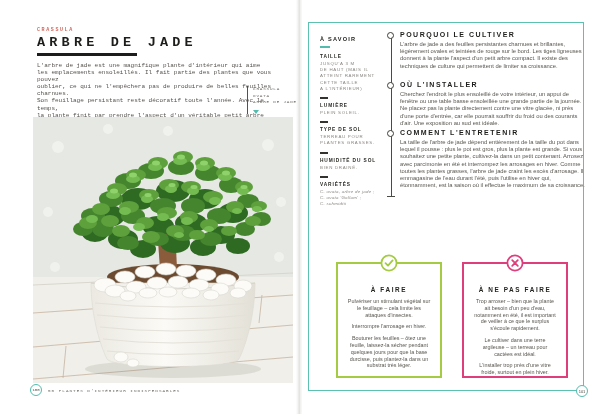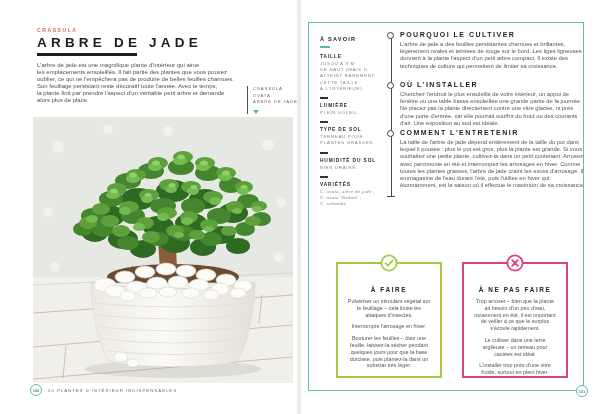--- a/index.html
+++ b/index.html
@@ -4,21 +4,21 @@
 <style>
   html,body{margin:0;padding:0;}
   body{
     width:600px;height:414px;background:#ffffff;
     font-family:"Liberation Sans", sans-serif;
     color:#4c4843;overflow:hidden;position:relative;
     -webkit-font-smoothing:antialiased;
   }
   .spread{position:absolute;inset:0;background:#fdfdfc;}
   .page{position:absolute;top:0;bottom:0;background:#ffffff;}
-  .page-left{left:0;width:298px;}
+  .page-left{left:0;width:298px;font-family:Liberation Mono, monospace;}
   .page-right{left:302px;width:298px;}
   .gutter{position:absolute;left:296px;top:0;bottom:0;width:8px;
     background:linear-gradient(to right,rgba(0,0,0,0) 0%,rgba(0,0,0,0.10) 45%,rgba(0,0,0,0.03) 60%,rgba(0,0,0,0) 100%);}
 
   
   .eyebrow{position:absolute;left:37px;top:27px;font-size:5px;font-weight:bold;
     letter-spacing:1.6px;color:#d4685c;}
   .title{position:absolute;left:37px;top:35px;font-size:13.5px;font-weight:bold;
     letter-spacing:4.2px;color:#1d1d1b;margin:0;}
   .title-rule{position:absolute;left:37px;top:53px;width:100px;height:3px;background:#1d1d1b;}

